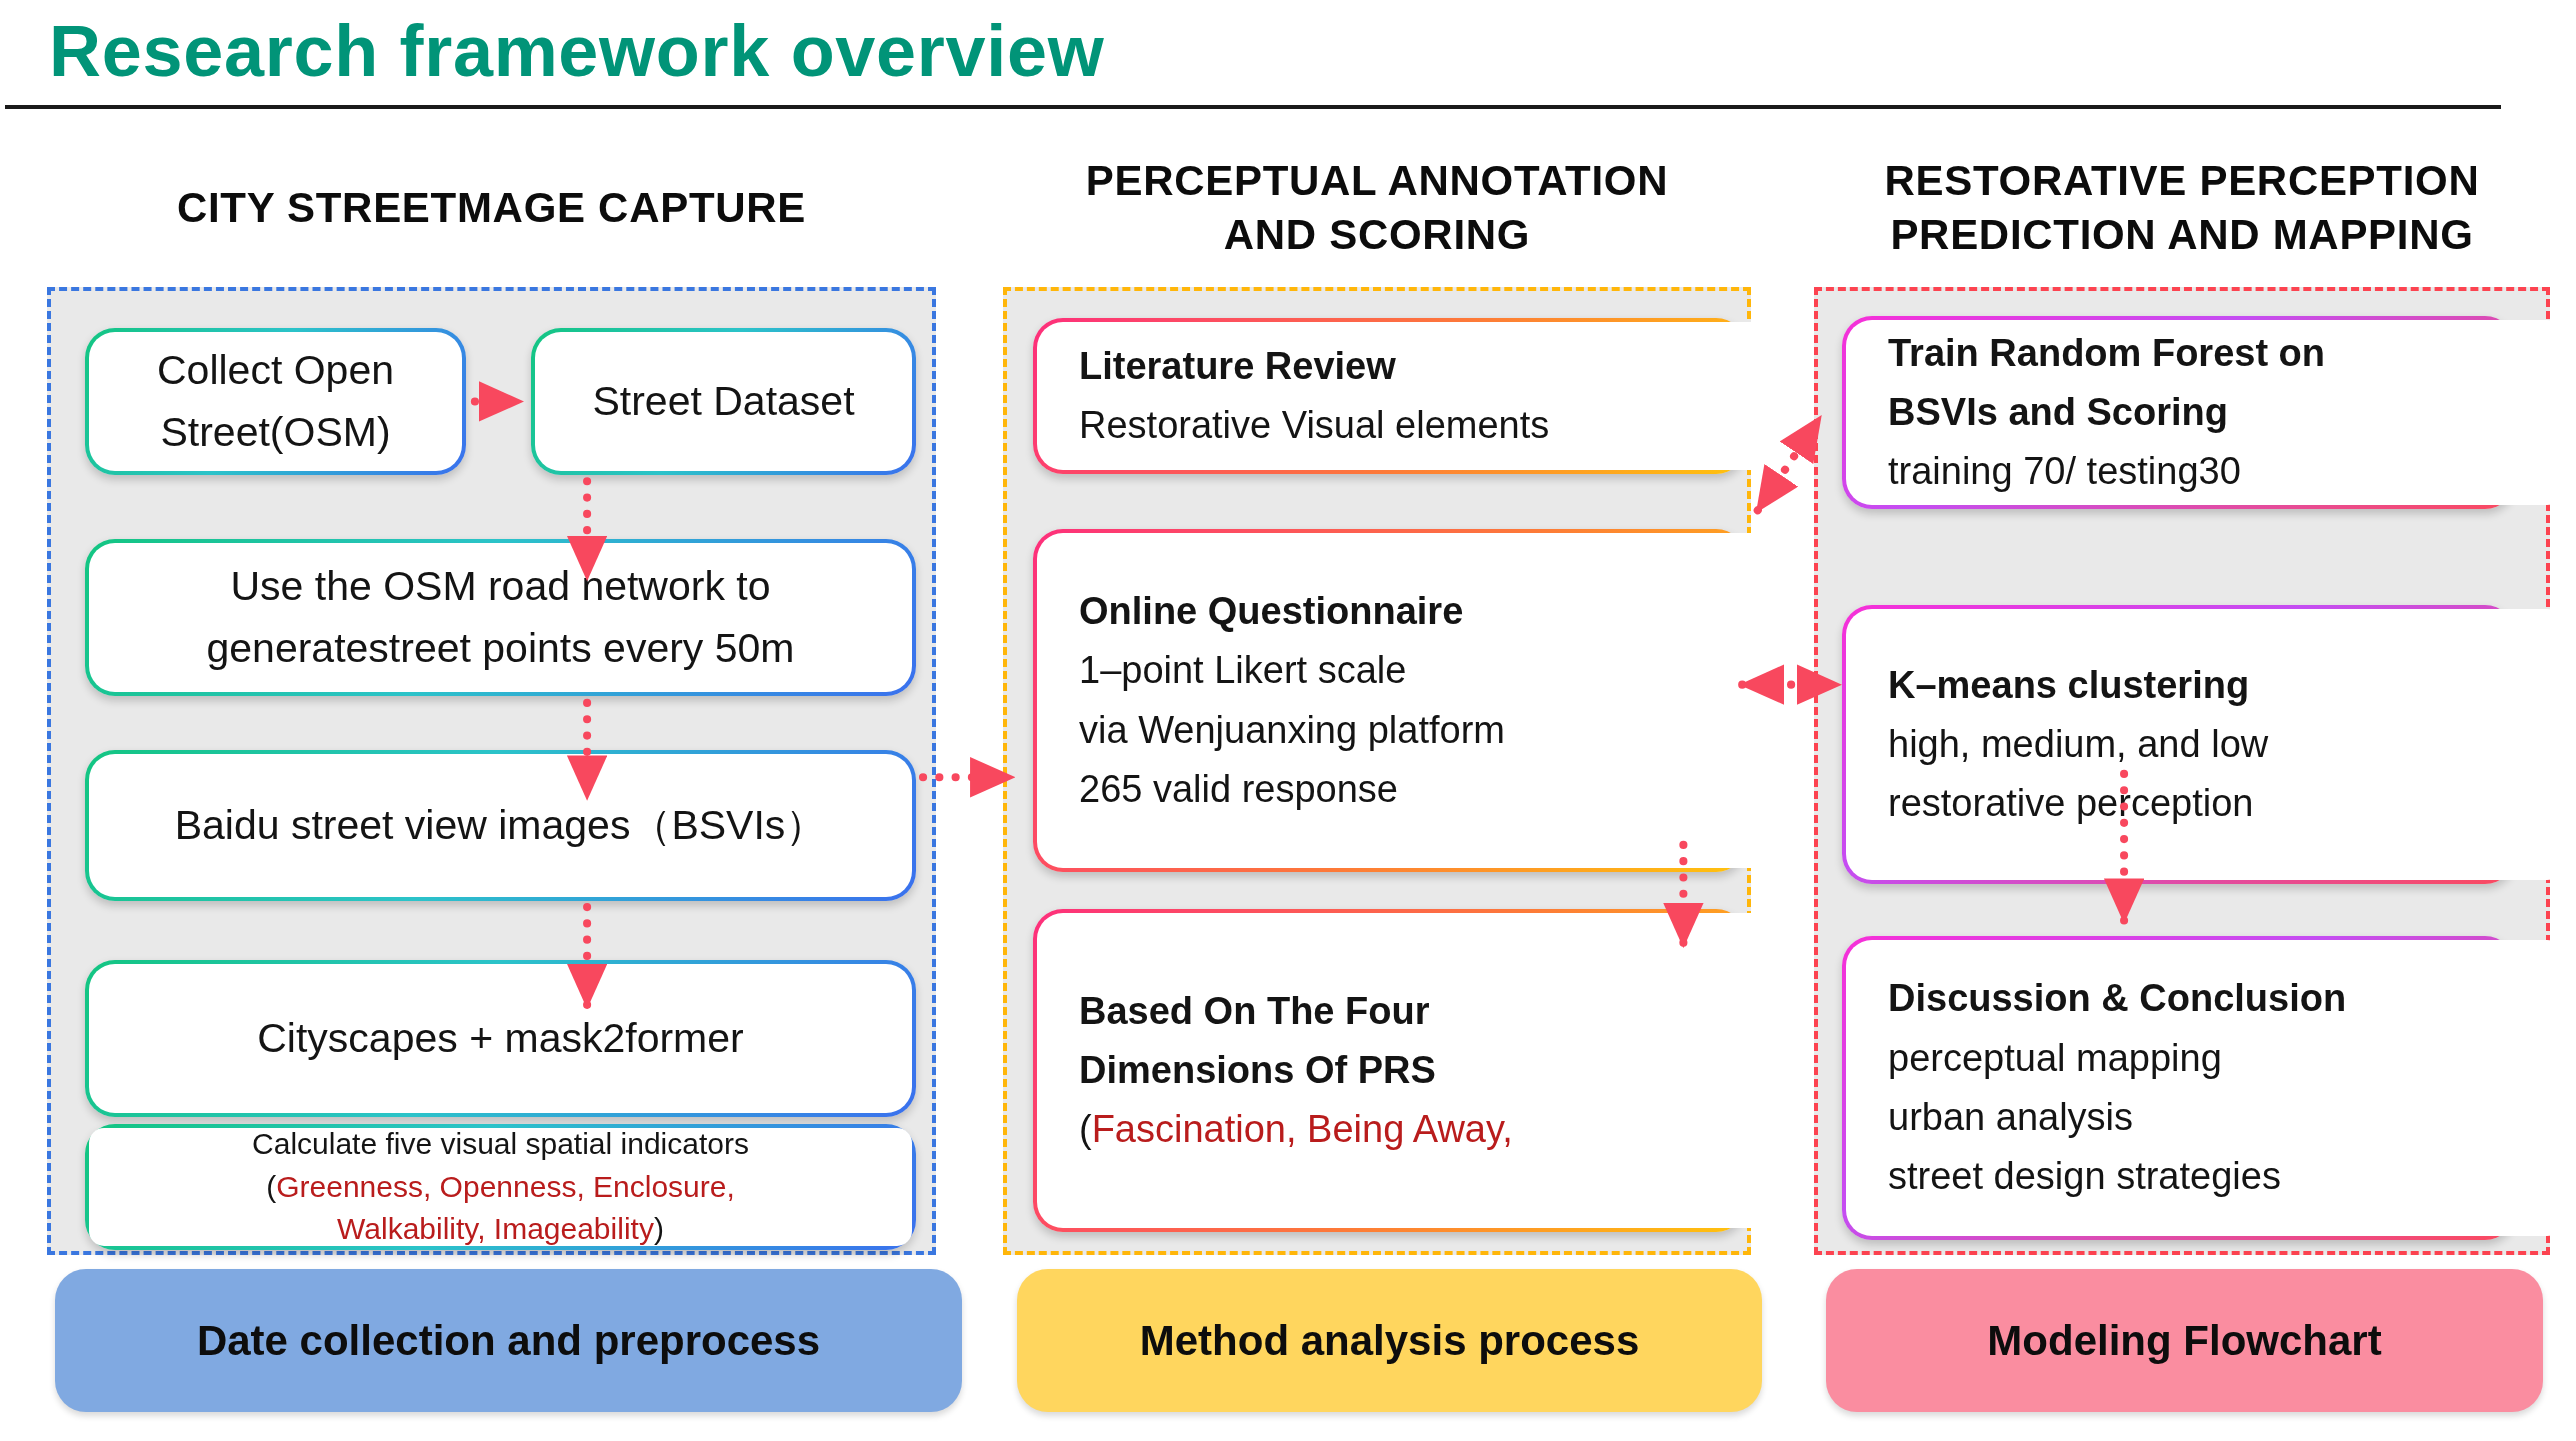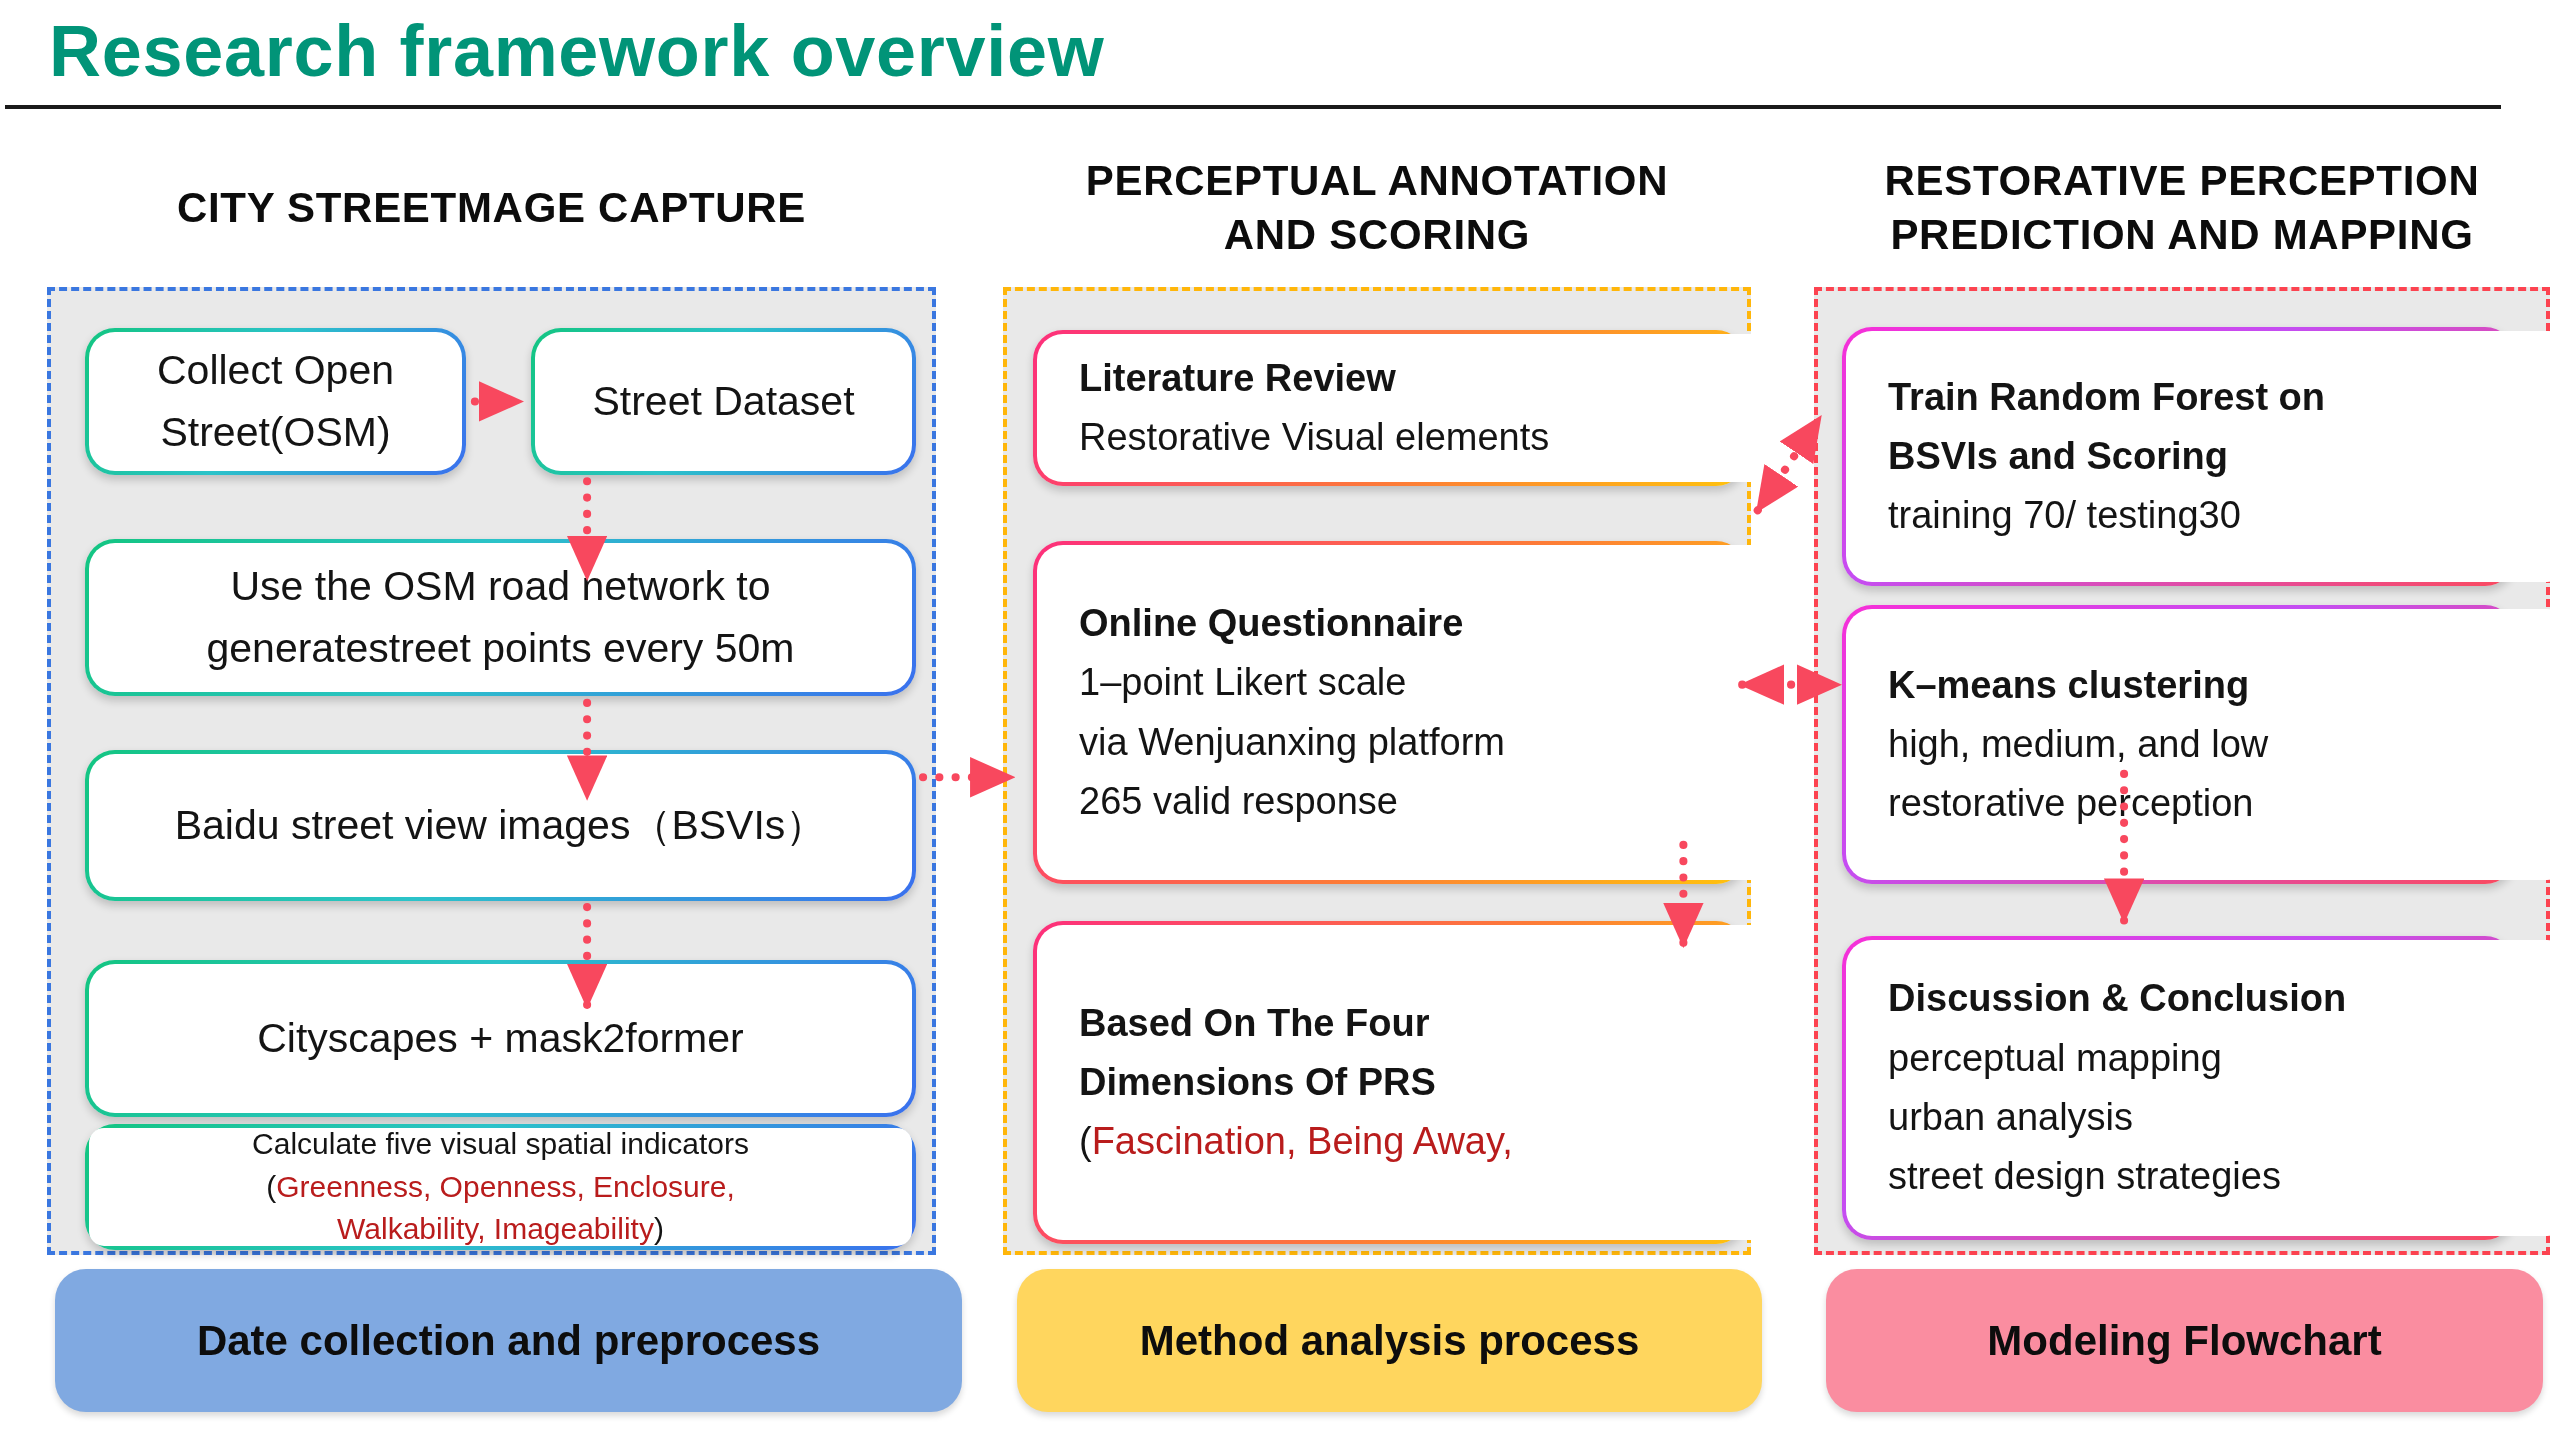--- a/index.html
+++ b/index.html
@@ -23,42 +23,42 @@
   
   .container{top:287px;height:968px;background:#e9e9e9;border:4px dashed #999;}
   .cont1{left:47px;width:889px;border-color:#3a77e0;}
   .cont2{left:1003px;width:748px;border-color:#ffb60a;}
   .cont3{left:1814px;width:736px;border-color:#fc4350;}
   
   .gbox{
     border-radius:30px;padding:4px;box-shadow:0 4.7px 8px rgba(0,0,0,0.18);
   }
   .g1{background:linear-gradient(120deg,#13c581 0%,#2bc3c9 45%,#3a70ee 100%);}
-  .g2{background:linear-gradient(120deg,#fd2f7c 0%,#fd7a38 55%,#ffc30d 100%);margin-top:12px;}
+  .g2{background:linear-gradient(120deg,#fd2f7c 0%,#fd7a38 55%,#ffc30d 100%);}
   .g3{background:linear-gradient(150deg,#f72fd7 0%,#c44df2 40%,#fb4a5e 100%);}
   .inner{
     width:100%;height:100%;background:#ffffff;border-radius:26px;
     display:flex;flex-direction:column;justify-content:center;align-items:center;
     font-size:41px;line-height:1.5;color:#141414;
   }
   .inner.left{align-items:flex-start;padding-left:42px;padding-right:20px;line-height:1.56;font-size:38px;}
   .b{font-weight:700;}
   .red{color:#b91c1c;font-weight:400;}
   .small{font-size:30px;line-height:1.42;font-weight:500;border-radius:15px;}
   
   .bx-collect{left:85px;top:328px;width:381px;height:147px;}
   .bx-dataset{left:531px;top:328px;width:385px;height:147px;}
   .bx-osm{left:85px;top:539px;width:831px;height:157px;}
   .bx-baidu{left:85px;top:750px;width:831px;height:151px;}
   .bx-city{left:85px;top:960px;width:831px;height:157px;}
   .bx-ind{left:85px;top:1124px;width:831px;height:126px;}
   .bx-lit{left:1033px;top:318px;width:713px;height:156px;}
   .bx-quest{left:1033px;top:529px;width:713px;height:343px;}
   .bx-prs{left:1033px;top:909px;width:713px;height:323px;}
-  .bx-forest{left:1842px;top:327px;width:673px;height:259px;}
+  .bx-forest{left:1842px;top:316px;width:673px;height:193px;}
   .bx-kmeans{left:1842px;top:605px;width:673px;height:279px;}
   .bx-disc{left:1842px;top:936px;width:673px;height:304px;}
   
   .ribbon{
     top:1269px;height:143px;border-radius:31px;display:flex;align-items:center;justify-content:center;
     font-size:42px;font-weight:700;color:#0d0d0d;box-shadow:0 4px 6.8px rgba(0,0,0,0.15);
   }
   .rb1{left:55px;width:907px;background:#80a9e1;}
   .rb2{left:1017px;width:745px;background:#ffd65e;}
   .rb3{left:1826px;width:717px;background:#fa8da0;}

